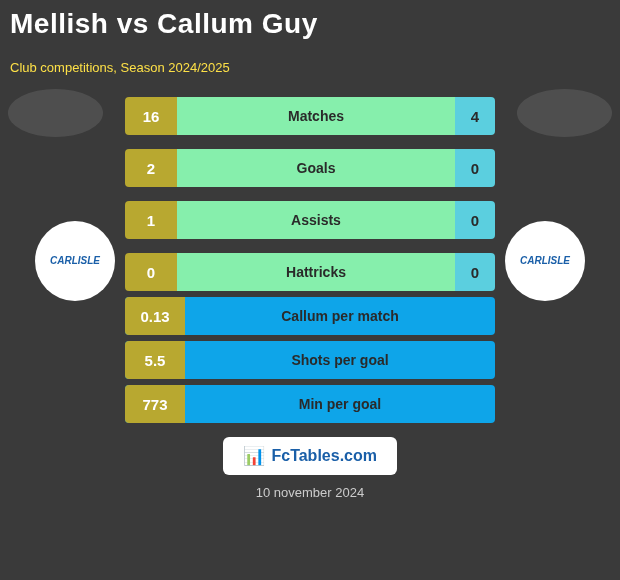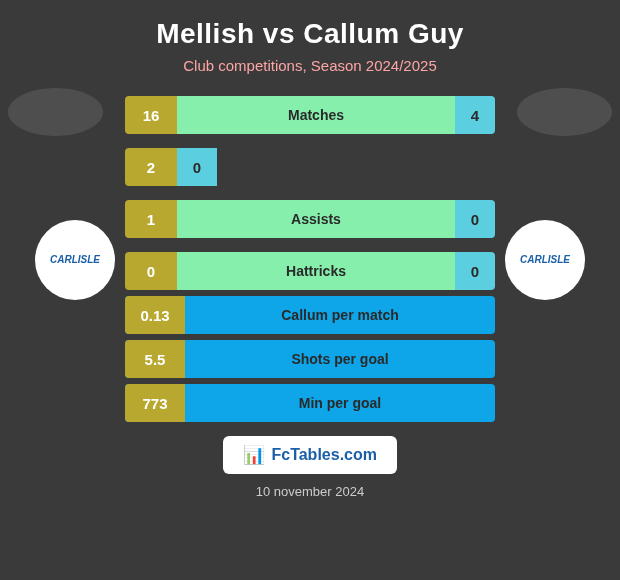--- a/index.html
+++ b/index.html
@@ -10,35 +10,34 @@
       background: #3a3a3a;
       font-family: Arial, sans-serif;
       display: flex;
       flex-direction: column;
       align-items: center;
       overflow: hidden;
     }
 
     .header {
       width: 100%;
-      text-align: center;
-      padding: 18px 10px 6px;
+      padding: 8px 10px 6px;
     }
 
     .title {
       font-size: 28px;
       font-weight: bold;
       color: #ffffff;
       letter-spacing: 0.5px;
     }
 
     .subtitle {
-      font-size: 15px;
-      color: #fca5a5;
-      margin-top: 7px;
+      font-size: 13px;
+      color: #fde047;
+      margin-top: 20px;
     }
 
     .logo-left, .logo-right {
       width: 100px;
       display: flex;
       align-items: center;
       justify-content: center;
       flex-shrink: 0;
     }
 
@@ -206,20 +205,23 @@
     <div class="stat-row">
       <div class="left-value" style="background:#b8a830; color:#fff;">16</div>
       <div class="middle-bar">
         <span class="middle-label">Matches</span>
       </div>
       <div class="right-value">4</div>
     </div>
 
     <div class="stat-row">
       <div class="left-value" style="background:#b8a830; color:#fff;">2</div>
+      <div class="middle-bar">
+        <span class="middle-label">Goals</span>
+      </div>
       <div class="right-value">0</div>
     </div>
 
     <div class="stat-row">
       <div class="left-value" style="background:#b8a830; color:#fff;">1</div>
       <div class="middle-bar">
         <span class="middle-label">Assists</span>
       </div>
       <div class="right-value">0</div>
     </div>

